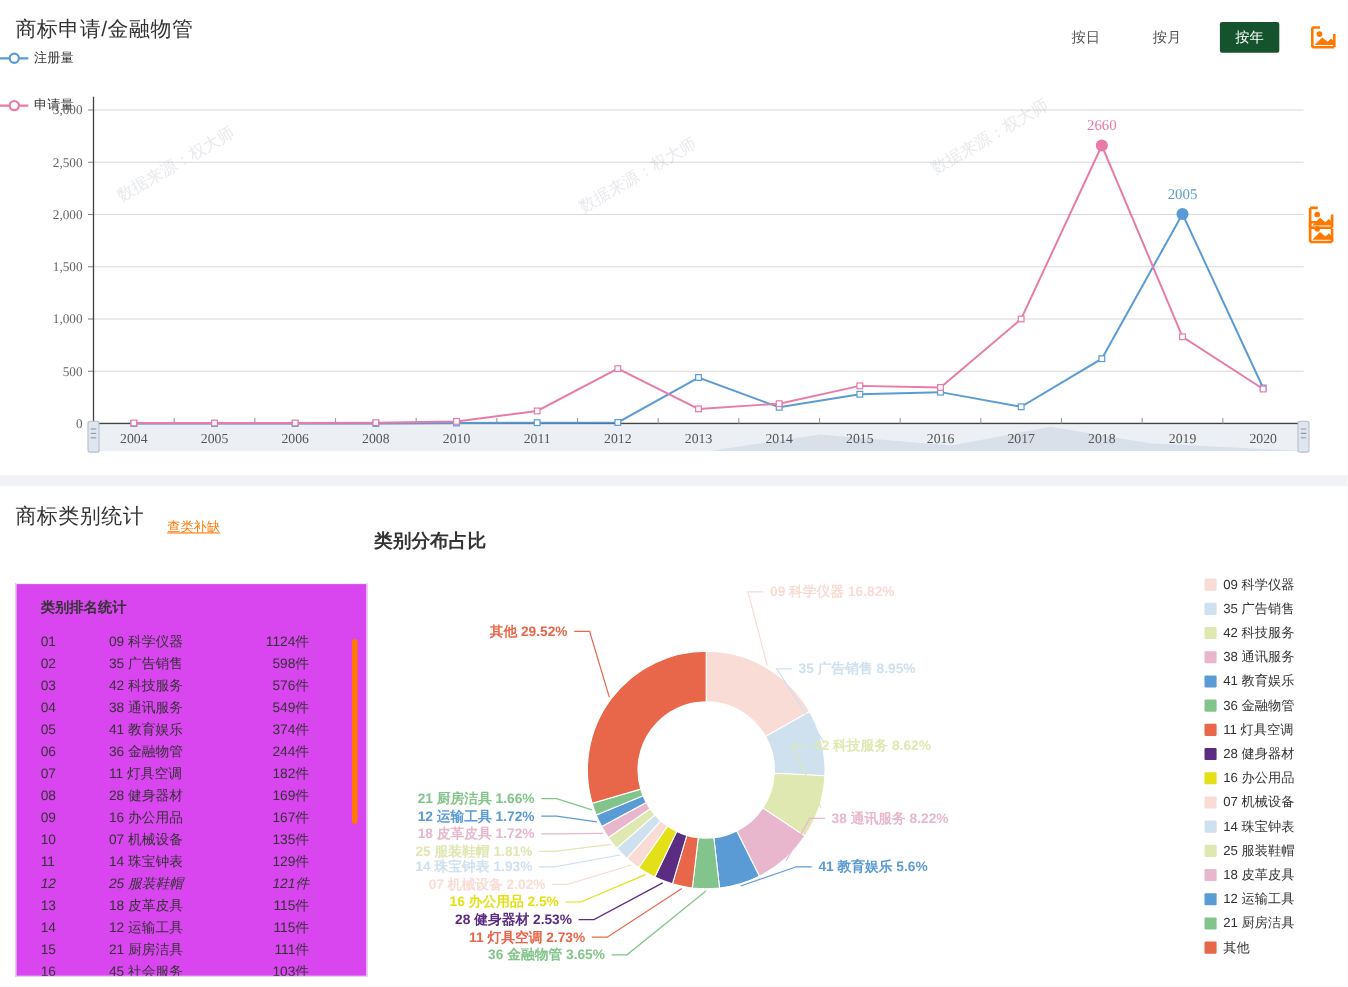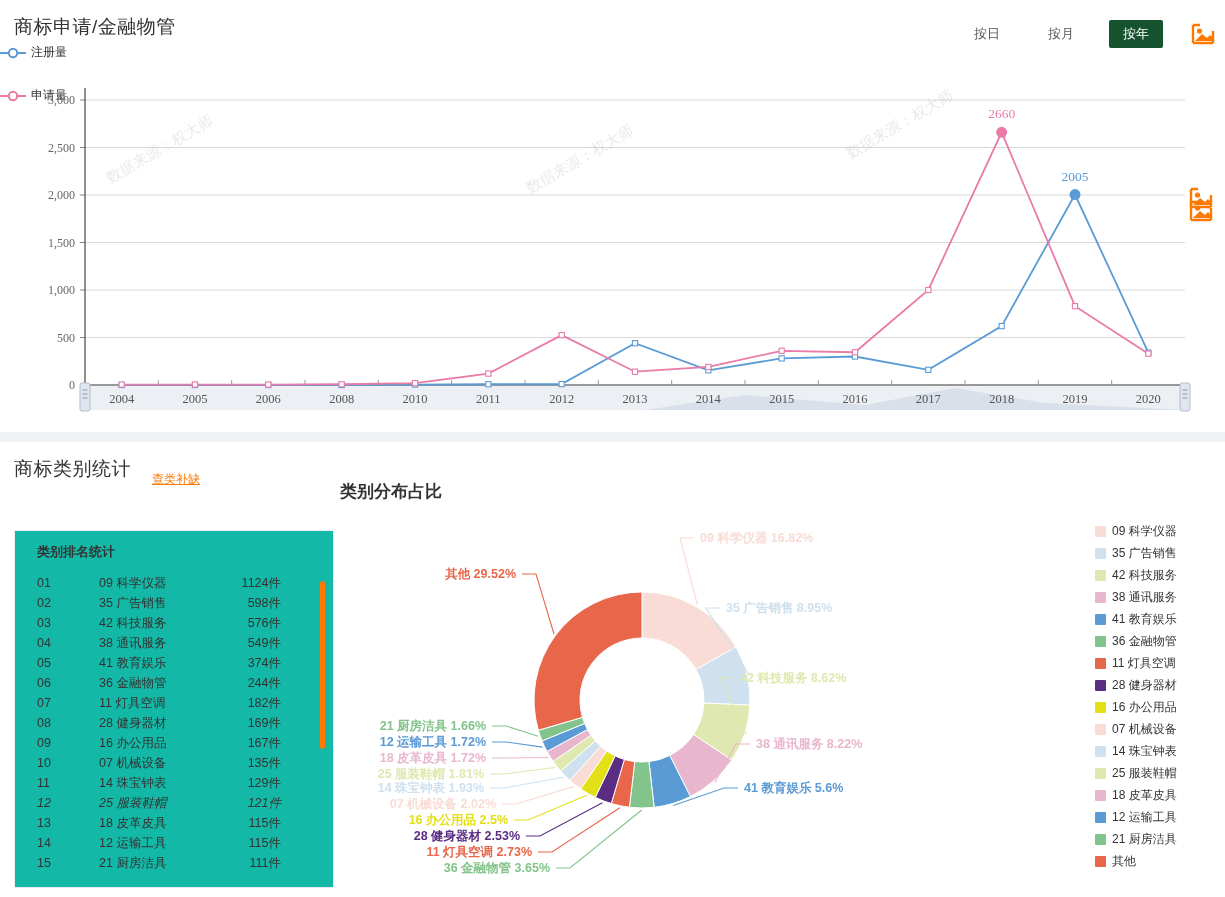--- a/index.html
+++ b/index.html
@@ -50,21 +50,21 @@
   .wm {
     position: absolute; color: rgba(170,175,185,.28);
     font-size: 15px; transform: rotate(-30deg);
     pointer-events: none; white-space: nowrap; user-select: none;
   }
 
   
   #rank-box {
     position: absolute; left: 14px; top: 530px;
     width: 320px; height: 358px;
-    background: #14b8a6; border: 1px solid #e8edf3;
+    background: #d946ef; border: 1px solid #e8edf3;
     overflow: hidden;
   }
   #rank-title { font-size: 13px; color: #333; font-weight: bold; padding: 12px 0 0 22px; }
   #rank-list { margin-top: 14px; position: relative; }
   .rank-row {
     display: flex; font-size: 12.5px; color: #333;
     line-height: 16px; height: 16px; padding: 0 0 0 22px; margin-bottom: 0px;
   }
   .rk-idx { width: 62px; }
   .rk-name { width: 112px; }
@@ -312,20 +312,25 @@
       <div class="rank-row" style="margin-bottom: 4px;">
         <span class="rk-idx">14</span>
         <span class="rk-name">12 运输工具</span>
         <span class="rk-cnt">115件</span>
       </div>
       <div class="rank-row" style="margin-bottom: 4px;">
         <span class="rk-idx">15</span>
         <span class="rk-name">21 厨房洁具</span>
         <span class="rk-cnt">111件</span>
       </div>
+      <div class="rank-row" style="margin-bottom: 4px;">
+        <span class="rk-idx">16</span>
+        <span class="rk-name">45 社会服务</span>
+        <span class="rk-cnt">103件</span>
+      </div>
     </div>
   <div id="rank-scrollbar">
       <div id="rank-thumb"></div>
     </div>
 </div>
 
 <div id="donut-title">类别分布占比</div>
 <svg id="donut-svg" width="760" height="350">
     <path d="M302,62 A108,108 0 0 1 396.04664266257276,116.90358765511228 L355.98973930629177,139.51872624645335 A62,62 0 0 0 302,108 Z" fill="#f9dcd5" stroke="#fff" stroke-width="1"></path>
     <path d="M396.04664266257276,116.90358765511228 A108,108 0 0 1 409.87362818199483,175.22305876405042 L363.92745321558965,172.9984226238067 A62,62 0 0 0 355.98973930629177,139.51872624645335 Z" fill="#cfe0ef" stroke="#fff" stroke-width="1"></path>

